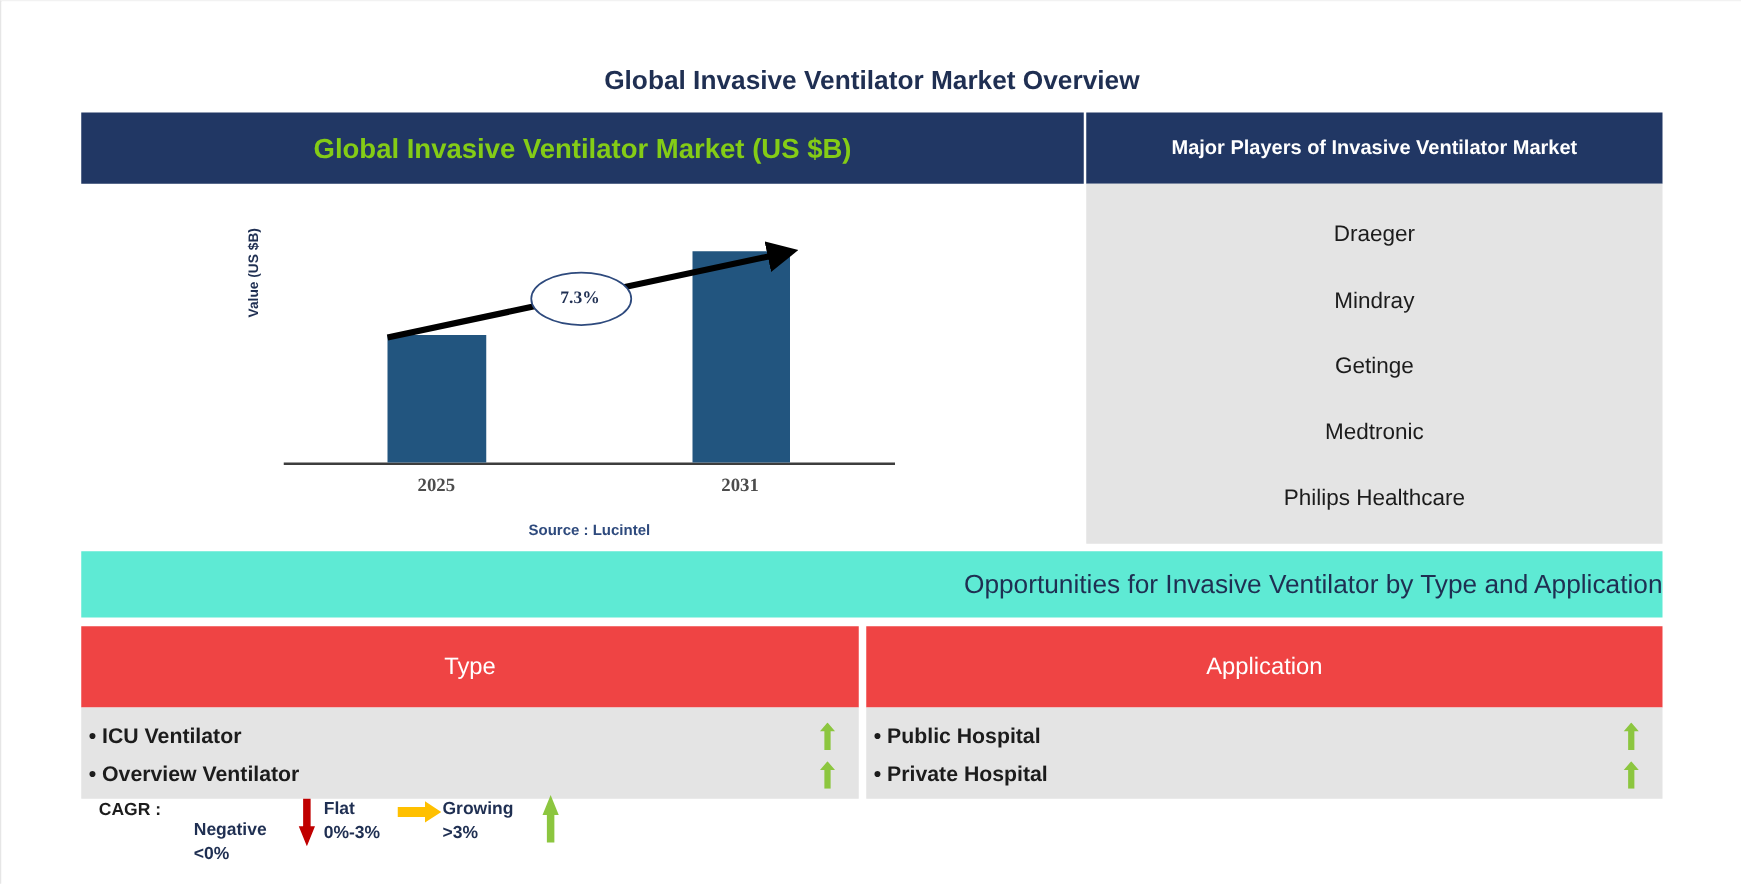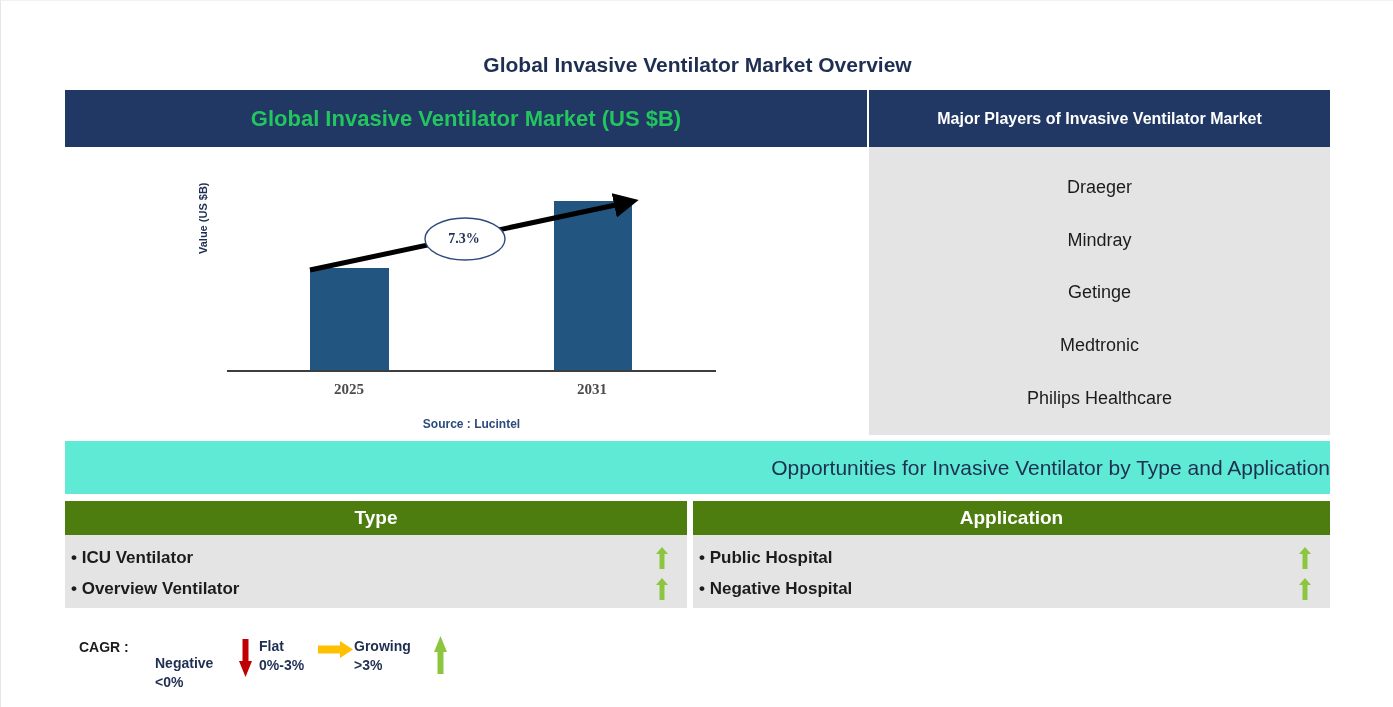--- a/index.html
+++ b/index.html
@@ -30,21 +30,21 @@
   }
 
   
   #chart-panel {
     left: 64px; top: 89px; width: 802px; height: 345px;
     background: #ffffff;
   }
   #chart-panel-header {
     left: 0; top: 0; width: 802px; height: 57px;
     background: #213764;
-    color: #22c55e;
+    color: #84cc16;
     font-size: 22px;
     font-weight: bold;
     display: flex;
     align-items: center;
     justify-content: center;
   }
   #chart-plot {
     left: 0; top: 57px; width: 802px; height: 288px;
   }
   .y-axis-title {
@@ -135,25 +135,25 @@
     font-size: 21px;
     font-weight: normal;
     color: #1f2f52;
   }
 
   
   .seg-panel { top: 500px; height: 120px; }
   #type-panel  { left: 64px;  width: 622px; }
   #app-panel   { left: 692px; width: 637px; }
   .seg-header {
-    height: 34px;
-    background: #4d7c0f;
+    height: 65px;
+    background: #ef4444;
     color: #ffffff;
     font-size: 19px;
-    font-weight: bold;
+    font-weight: normal;
     display: flex;
     align-items: center;
     justify-content: center;
   }
   .seg-body {
     height: 73px;
     background: #e4e4e4;
     padding: 7px 0 0 0;
     box-sizing: border-box;
   }
@@ -281,21 +281,21 @@
     <span>Application</span>
   </div>
   <div class="seg-body">
     <div class="seg-row">
       <span class="seg-row-label">• Public Hospital</span>
       <svg class="arrow-up-green" viewBox="0 0 14 22">
         <polygon points="7,0 13,7 9.5,7 9.5,22 4.5,22 4.5,7 1,7" fill="#8cc63f"></polygon>
       </svg>
     </div>
     <div class="seg-row">
-      <span class="seg-row-label">• Negative Hospital</span>
+      <span class="seg-row-label">• Private Hospital</span>
       <svg class="arrow-up-green" viewBox="0 0 14 22">
         <polygon points="7,0 13,7 9.5,7 9.5,22 4.5,22 4.5,7 1,7" fill="#8cc63f"></polygon>
       </svg>
     </div>
   </div>
 </div>
 
 <div class="abs" id="cagr-legend">
   <div class="abs" id="legend-title">CAGR :</div>
 

